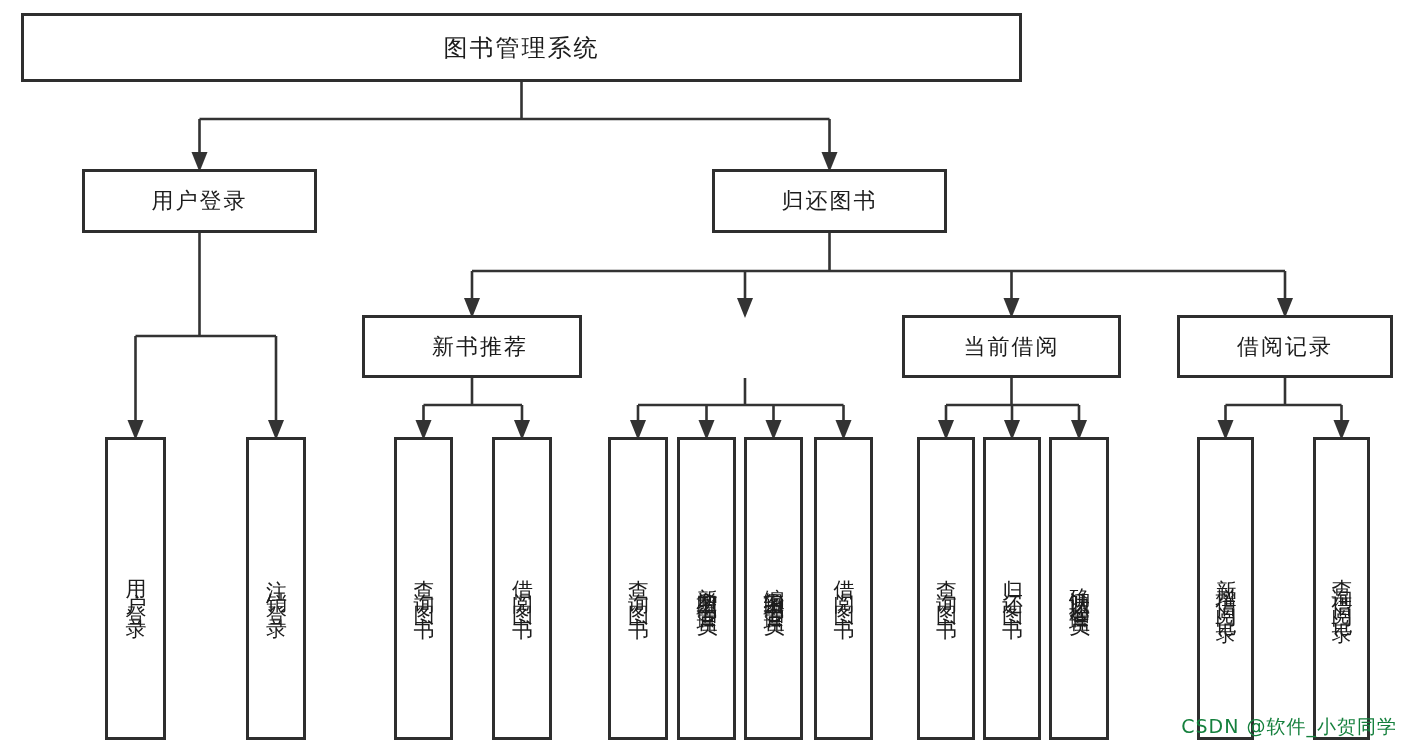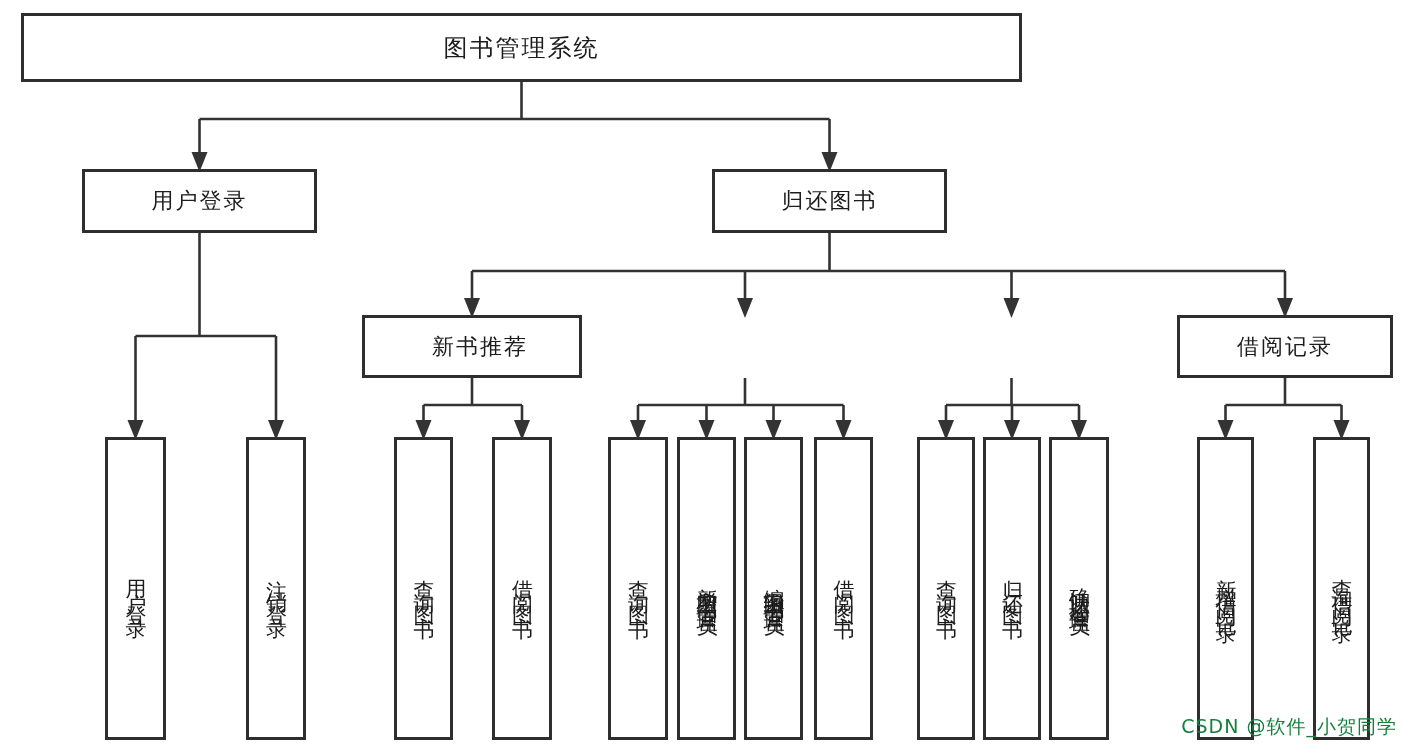--- a/index.html
+++ b/index.html
@@ -125,20 +125,23 @@
   <div class="box l2-box l2-a">
     <span class="hlabel">用户登录</span>
   </div>
   <div class="box l2-box l2-b">
     <span class="hlabel">归还图书</span>
   </div>
 
   <div class="box l3-box l3-a">
     <span class="hlabel">新书推荐</span>
   </div>
+  <div class="box l3-box l3-c">
+    <span class="hlabel">当前借阅</span>
+  </div>
   <div class="box l3-box l3-d">
     <span class="hlabel">借阅记录</span>
   </div>
 
   <div class="box leaf leaf-a1">
     <span class="vlabel">用户登录</span>
   </div>
   <div class="box leaf leaf-a2">
     <span class="vlabel">注销登录</span>
   </div>

